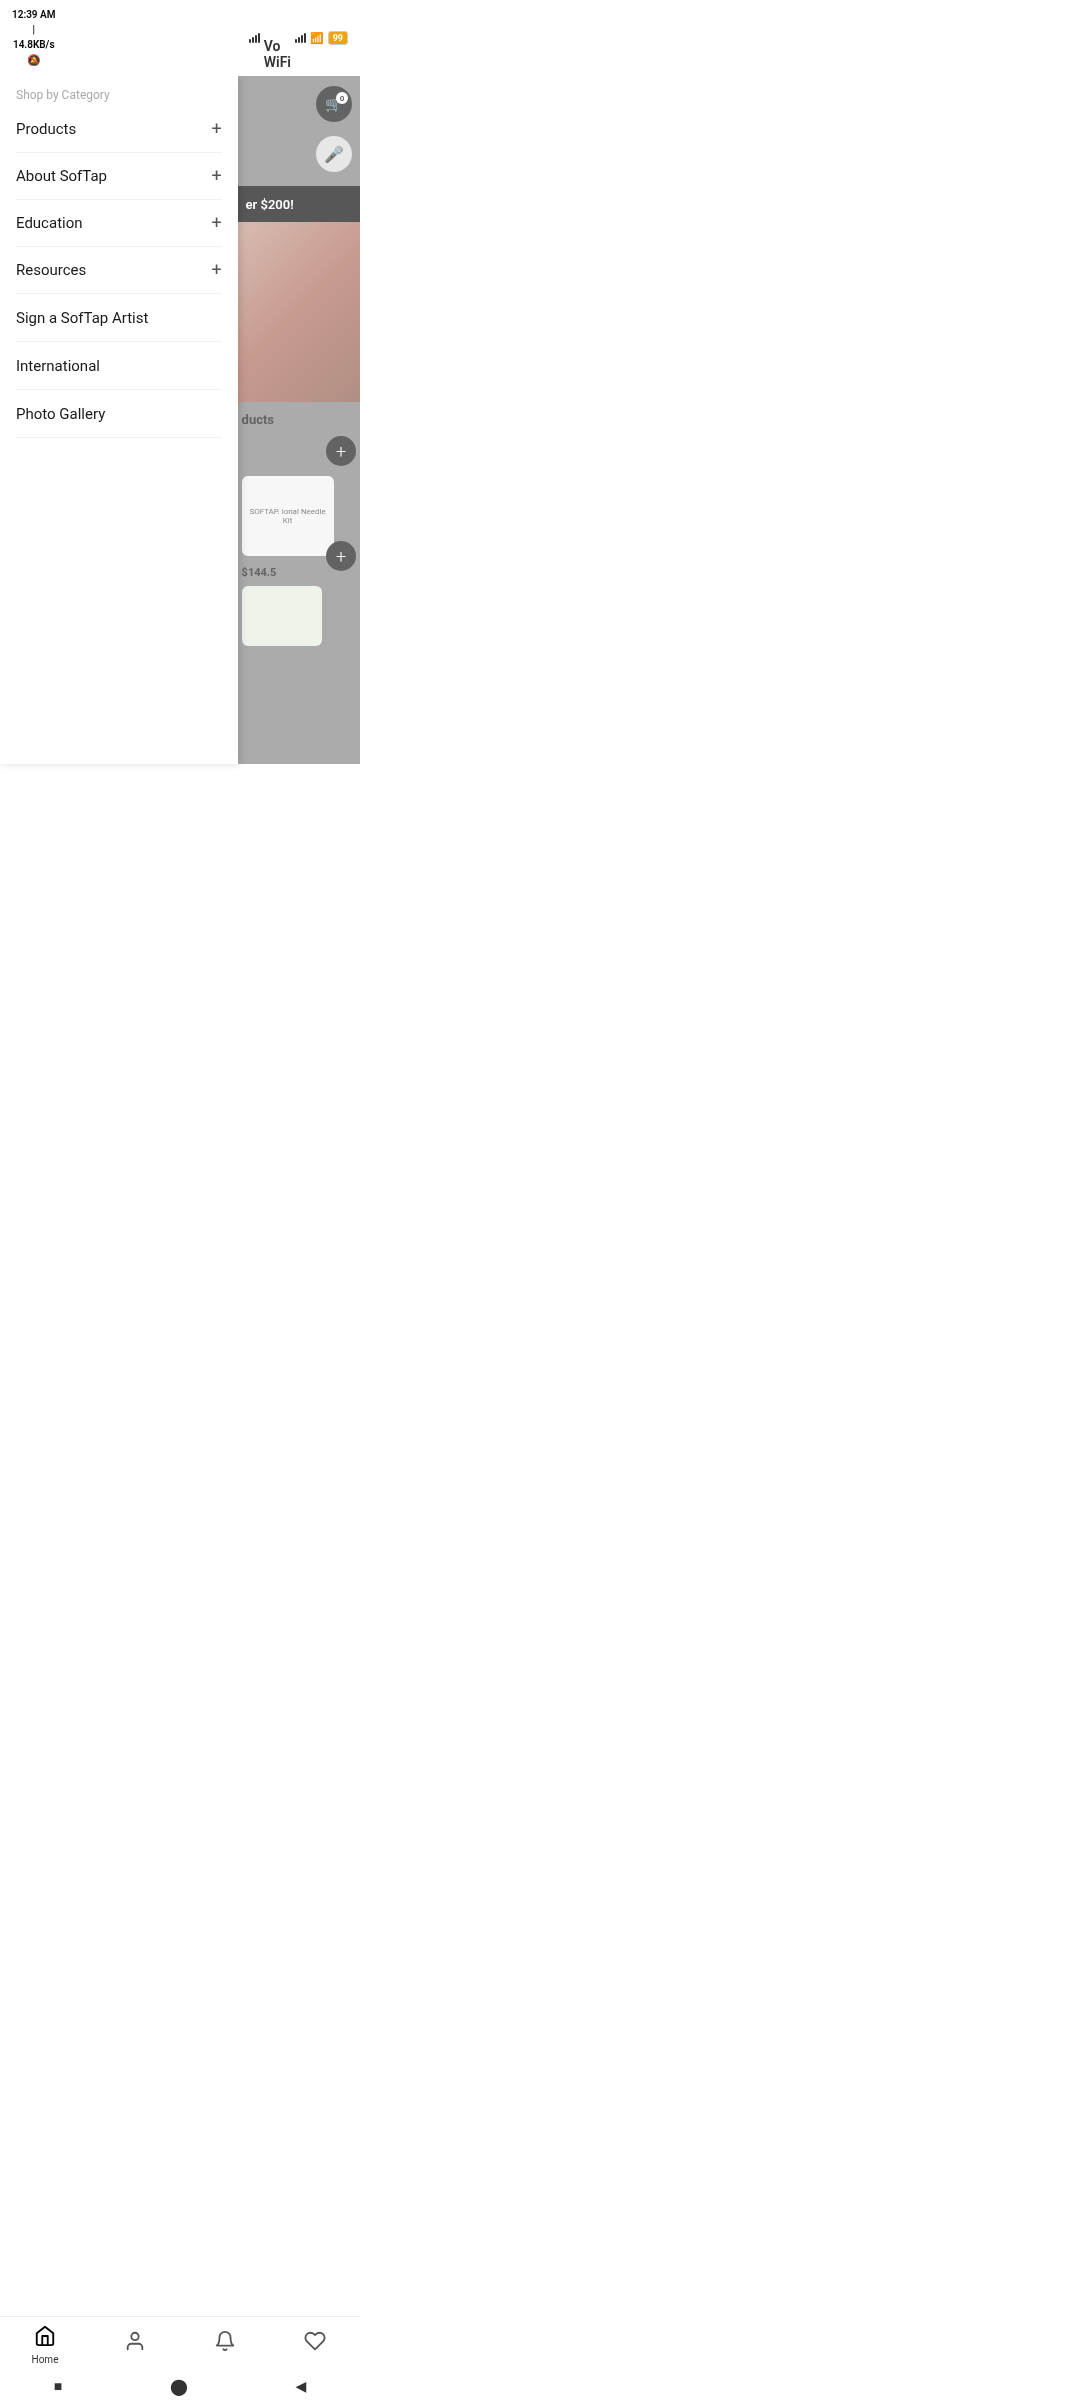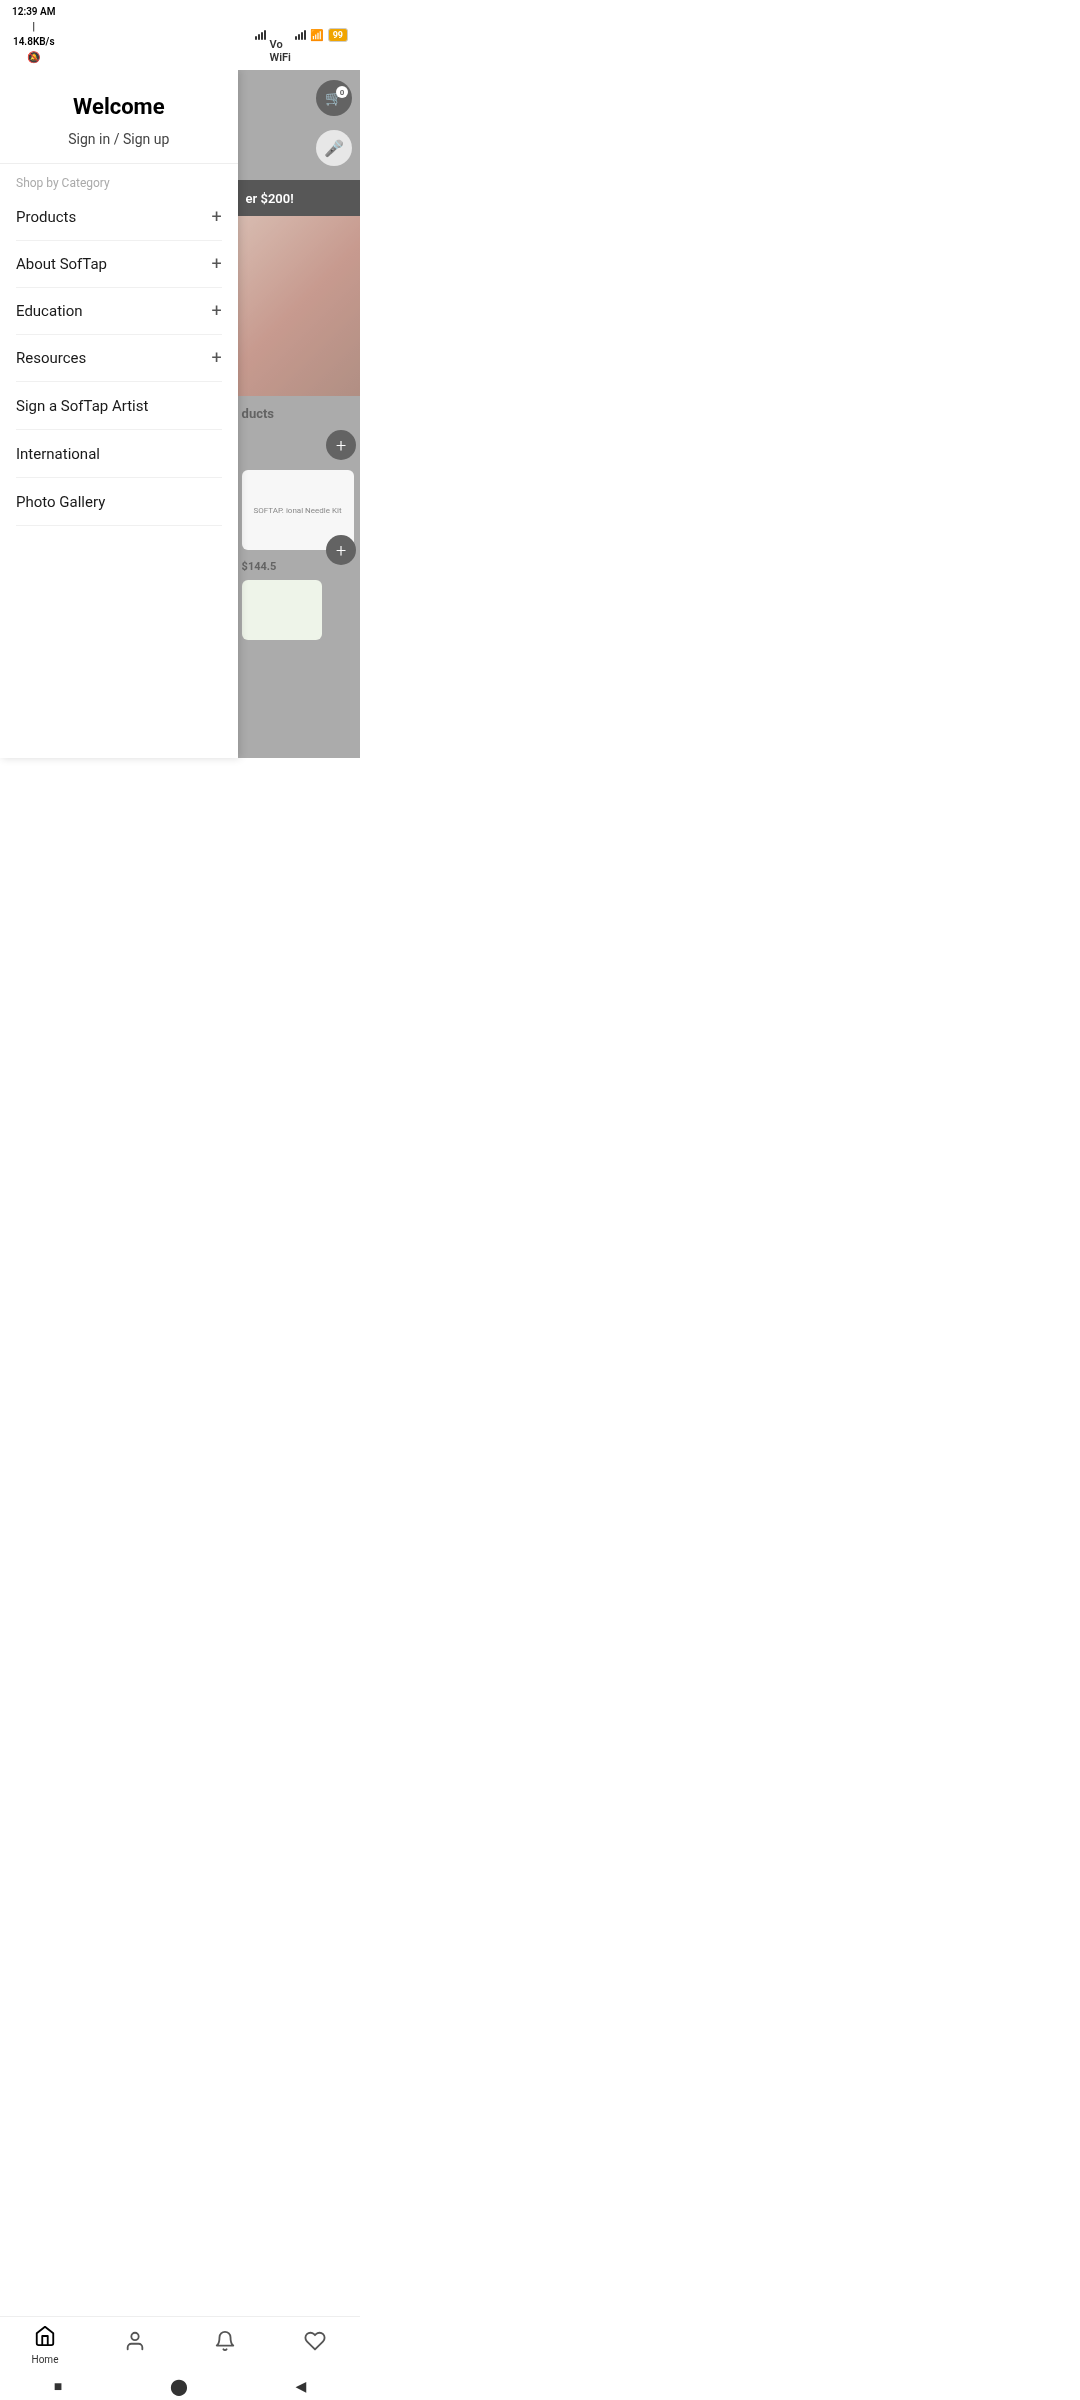--- a/index.html
+++ b/index.html
@@ -31,21 +31,21 @@
       background: #f0a500;
       color: #fff;
       font-size: 9px;
       font-weight: 700;
       padding: 1px 4px;
       border-radius: 3px;
       border: 1px solid #ccc;
     }
     .signal-bars { display: flex; align-items: flex-end; gap: 1px; }
     .signal-bar { width: 2px; background: #333; border-radius: 1px; }
-    .vo-wifi { font-size: 11px; color: #333; font-weight: 600; margin-top: 32px; }
+    .vo-wifi { font-size: 14px; color: #333; font-weight: 600; margin-top: 32px; }
     .wifi-icon { font-size: 11px; }
 
     
     .screen {
       display: flex;
       width: 100%;
       height: calc(800px - 28px - 56px - 28px);
       position: relative;
     }
 
@@ -155,21 +155,21 @@
       align-items: center;
       justify-content: center;
       color: #fff;
       font-size: 18px;
       font-weight: 300;
     }
     .bg-product-card {
       position: absolute;
       top: 400px;
       left: 4px;
-      width: 112px;
+      width: 92px;
       height: 80px;
       background: #f5f5f5;
       border-radius: 6px;
       display: flex;
       align-items: center;
       justify-content: center;
       font-size: 8px;
       text-align: center;
       color: #555;
       padding: 4px;
@@ -343,24 +343,20 @@
     </div>
     <span class="wifi-icon">📶</span>
     <span class="battery-badge">99</span>
   </div>
 </div>
 
 <div class="screen">
 
   <div class="drawer">
 
-    <div class="drawer-header">
-      <div class="welcome-title">Welcome</div>
-      <span class="signin-link">Sign in / Sign up</span>
-    </div>
 
     <div class="menu-section">
       <div class="section-label">Shop by Category</div>
 
       <div class="menu-item">
         <span class="menu-item-label">Products</span>
         <span class="menu-item-icon">+</span>
       </div>
       <div class="menu-item">
         <span class="menu-item-label">About SofTap</span>

